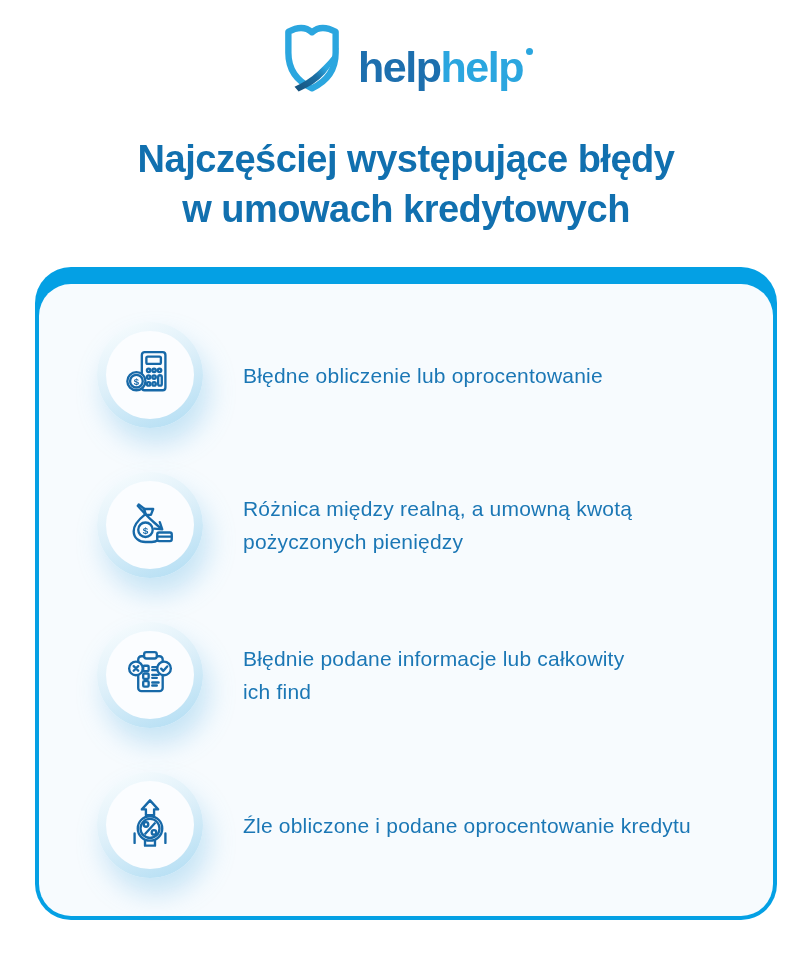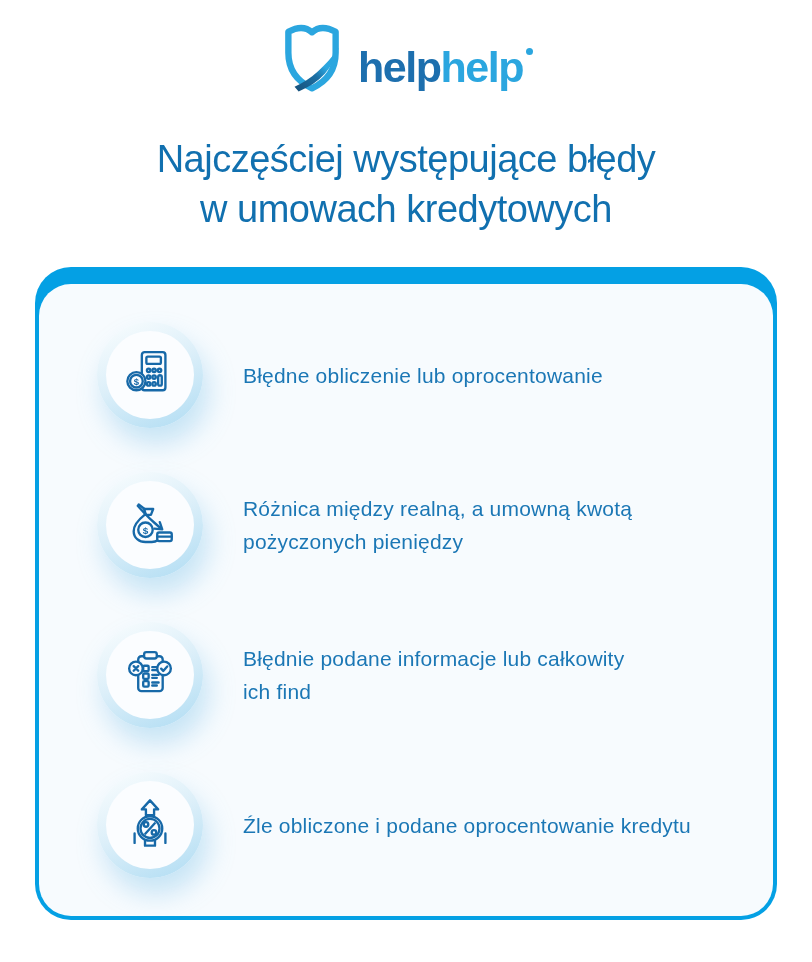--- a/index.html
+++ b/index.html
@@ -27,21 +27,21 @@
   .tm-dot {
     width: 7px; height: 7px; border-radius: 50%;
     background: #2BA6DF; margin: 2px 0 0 3px;
   }
 
   
   .page-title {
     margin-top: 34px;
     text-align: center;
     color: #1170AF;
-    font-size: 38px; font-weight: normal;
+    font-size: 38px; font-weight: bold;
     line-height: 50px; letter-spacing: -0.5px;
   }
 
   
   .card {
     margin: 33px 35px 0 35px;
     background: #04A0E4;
     border-radius: 36px;
     padding: 17px 4px 4px 4px;
     box-sizing: border-box;

